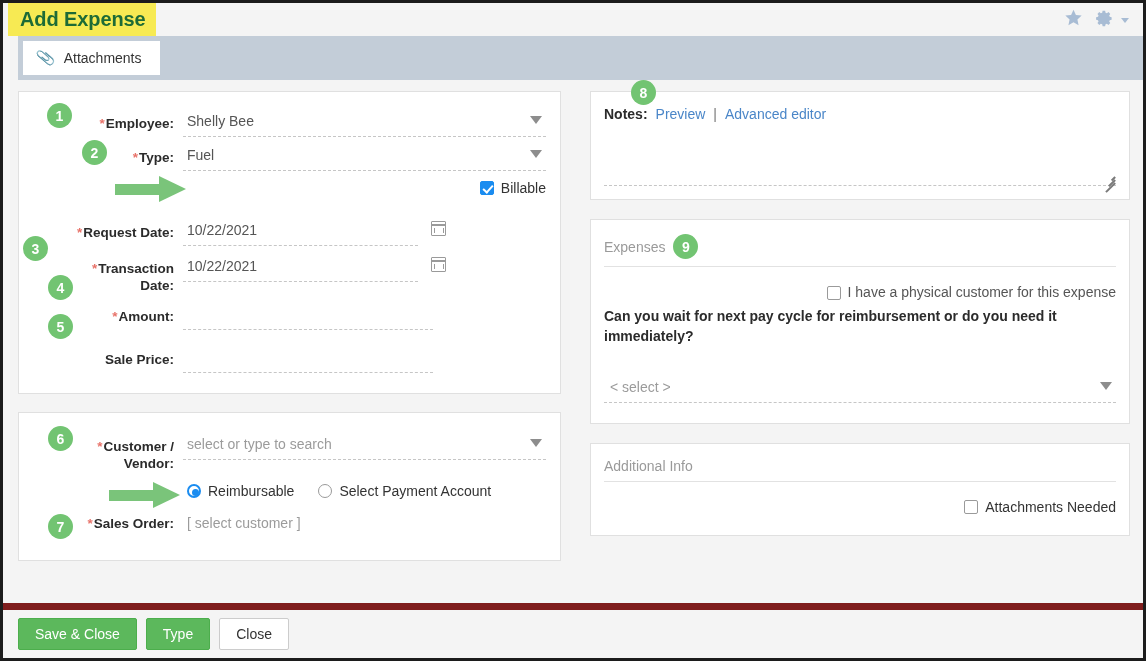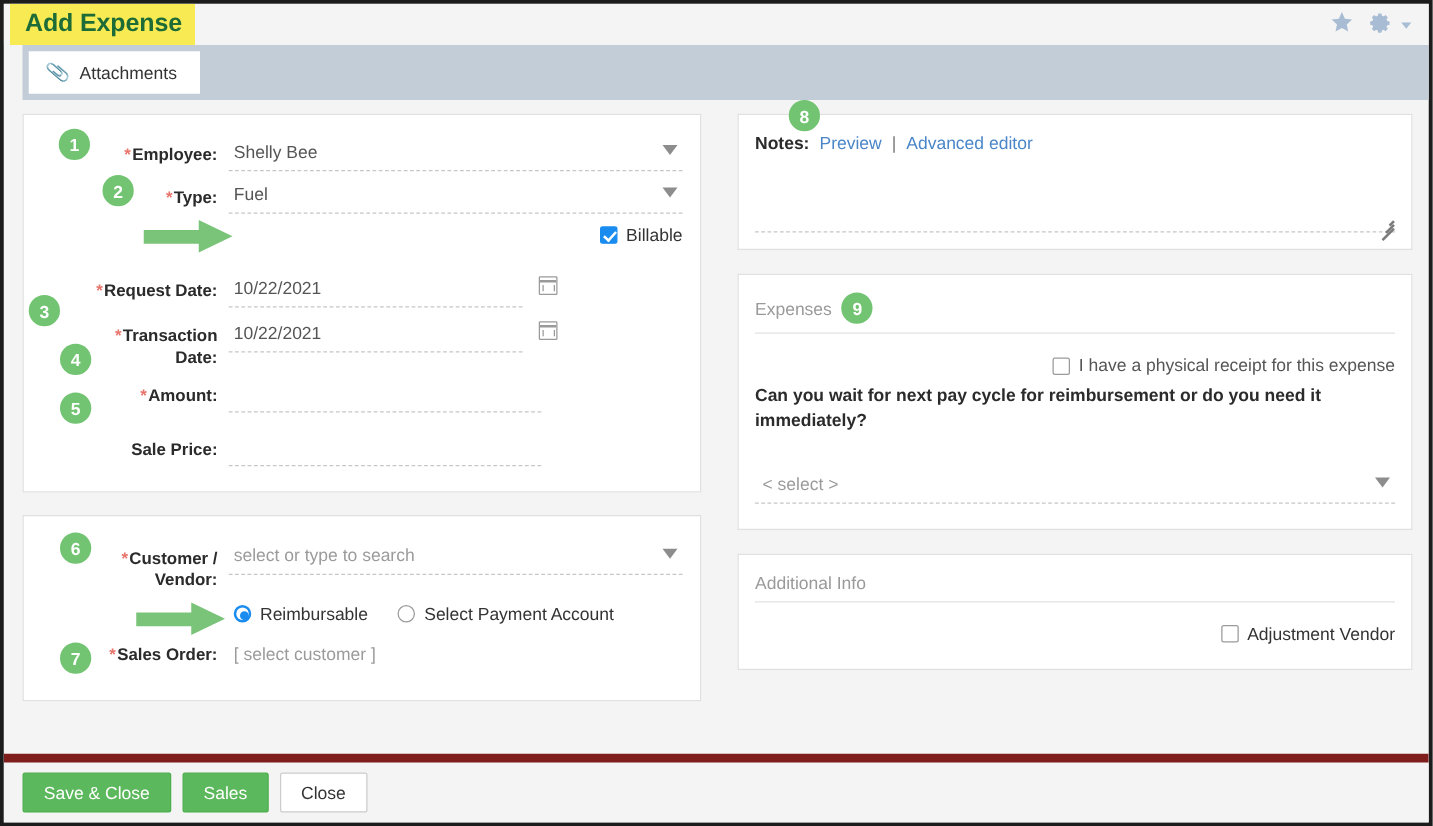--- a/index.html
+++ b/index.html
@@ -506,44 +506,44 @@
       </div>
 
       <div class="card" style="margin-top:19px; padding:14px 13px 20px 13px;">
         <div class="sect-head">
           <span>Expenses</span>
           <span class="badge" style="position:relative; left:0; top:0;">9</span>
         </div>
 
         <div class="optline" style="margin-top:17px; align-items:flex-start;">
           <span class="cb" style="margin-top:2px;"></span>
-          <span style="color:#555;">I have a physical receipt for this expense</span>
+          <span style="color:#555;">I have a physical customer for this expense</span>
         </div>
 
         <div class="qtext" style="margin-top:6px;">Can you wait for next pay cycle for reimbursement or do you need it immediately?</div>
 
         <div style="margin-top:30px; position:relative;">
           <div class="dashline">
             <div class="ctl-val ph" style="padding-left:6px;">&lt; select &gt;</div>
             <span class="caret"></span>
           </div>
         </div>
       </div>
 
       <div class="card" style="margin-top:19px; padding:14px 13px 20px 13px;">
         <div class="sect-head">
           <span>Additional Info</span>
         </div>
         <div class="optline" style="margin-top:17px;">
           <span class="cb"></span>
-          <span style="color:#333;">Adjustment Vendor</span>
+          <span style="color:#333;">Attachments Needed</span>
         </div>
       </div>
     </div>
   </div>
 
   <div class="footer">
     <button class="btn btn-green">Save &amp; Close</button>
-    <button class="btn btn-green">Sales</button>
+    <button class="btn btn-green">Type</button>
     <button class="btn btn-white">Close</button>
   </div>
 
 </div>
 
 </body></html>

